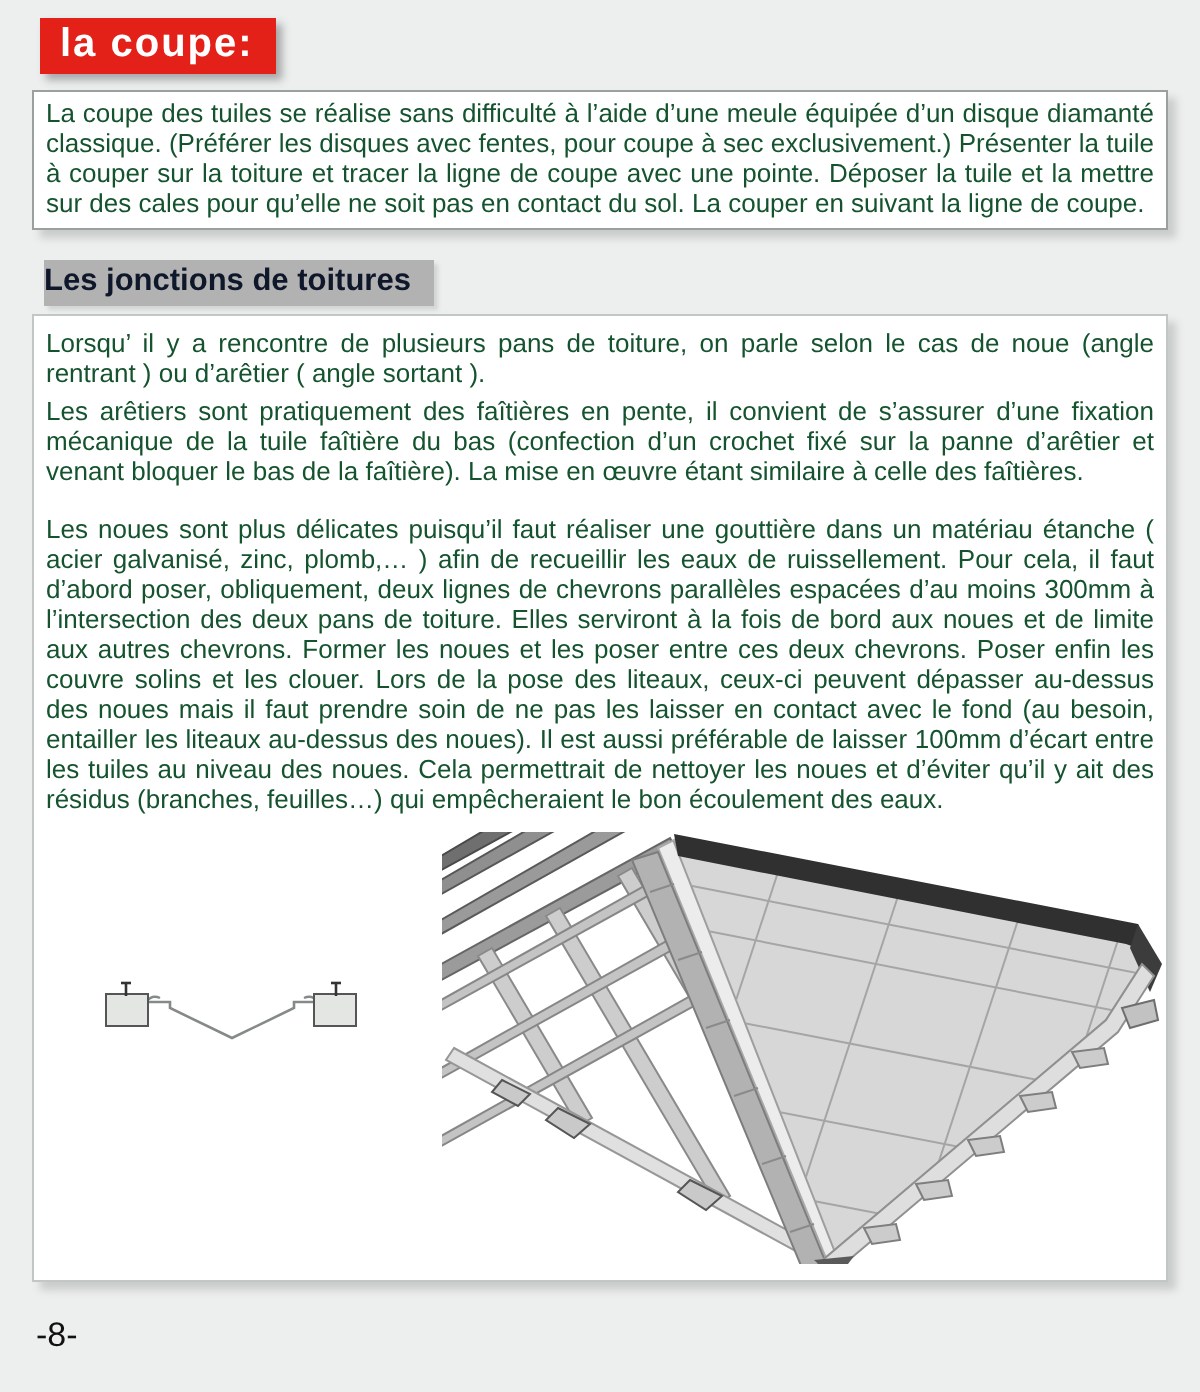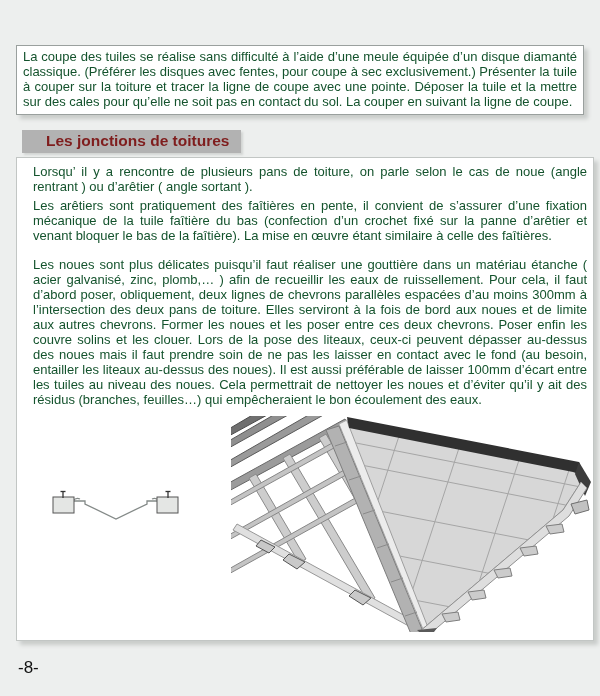--- a/index.html
+++ b/index.html
@@ -26,50 +26,51 @@
     box-shadow:4px 4px 4px #c9ccca;
   }
   .box1 {
     left:16px; top:45px; width:554px;
     border:1px solid #9aa09e;
     padding:3px 6px 5px 6px;
   }
   .box2 {
     left:16px; top:157px; width:554px; height:476px;
     border:1px solid #c2c6c4;
-    padding:6px 6px 0 16px;
+    padding:6px 6px 0 6px;
   }
   .textbox p {
     margin:0; font-size:13px; line-height:15px;
     text-align:justify; color:#14532d;
   }
   .box2 p { margin-bottom:4px; }
   .box2 p.gap-above { margin-top:14px; }
 
   .section-header {
     position:absolute; left:22px; top:130px;
-    background:#b2b2b2; color:#7f1d1d;
+    background:#b2b2b2; color:#0f172a;
     font-weight:bold; font-size:15.5px; line-height:18px;
-    padding:2px 12px 3px 24px;
+    padding:2px 12px 3px 0;
     box-shadow:2px 2px 2px #d2d5d3;
   }
 
   .fig-profile { position:absolute; left:28px; top:330px; }
   .fig-roof { position:absolute; right:2px; top:258px; }
 
   .page-number {
     position:absolute; left:18px; top:658px;
     font-size:17px; color:#111;
   }
 </style>
 </head>
 <body>
 
 <div class="page">
 
+  <div class="badge">la coupe:</div>
 
   <div class="textbox box1">
     <p>La coupe des tuiles se réalise sans difficulté à l’aide d’une meule équipée d’un disque diamanté classique. (Préférer les disques avec fentes, pour coupe à sec exclusivement.) Présenter la tuile à couper sur la toiture  et tracer la ligne de coupe avec une pointe. Déposer la tuile et la mettre sur des cales pour qu’elle ne soit pas en contact du sol. La couper en suivant la ligne de coupe.</p>
   </div>
 
   <div class="section-header">Les jonctions de toitures</div>
 
   <div class="textbox box2">
     <p>Lorsqu’ il y a rencontre de plusieurs pans de toiture, on parle selon le cas de noue (angle rentrant ) ou d’arêtier ( angle sortant ).</p>
     <p>Les arêtiers sont pratiquement des faîtières en pente, il convient de s’assurer d’une fixation mécanique de la tuile faîtière du bas (confection d’un crochet fixé sur la panne d’arêtier  et venant bloquer le bas de la faîtière). La mise en œuvre étant similaire à celle des faîtières.</p>

